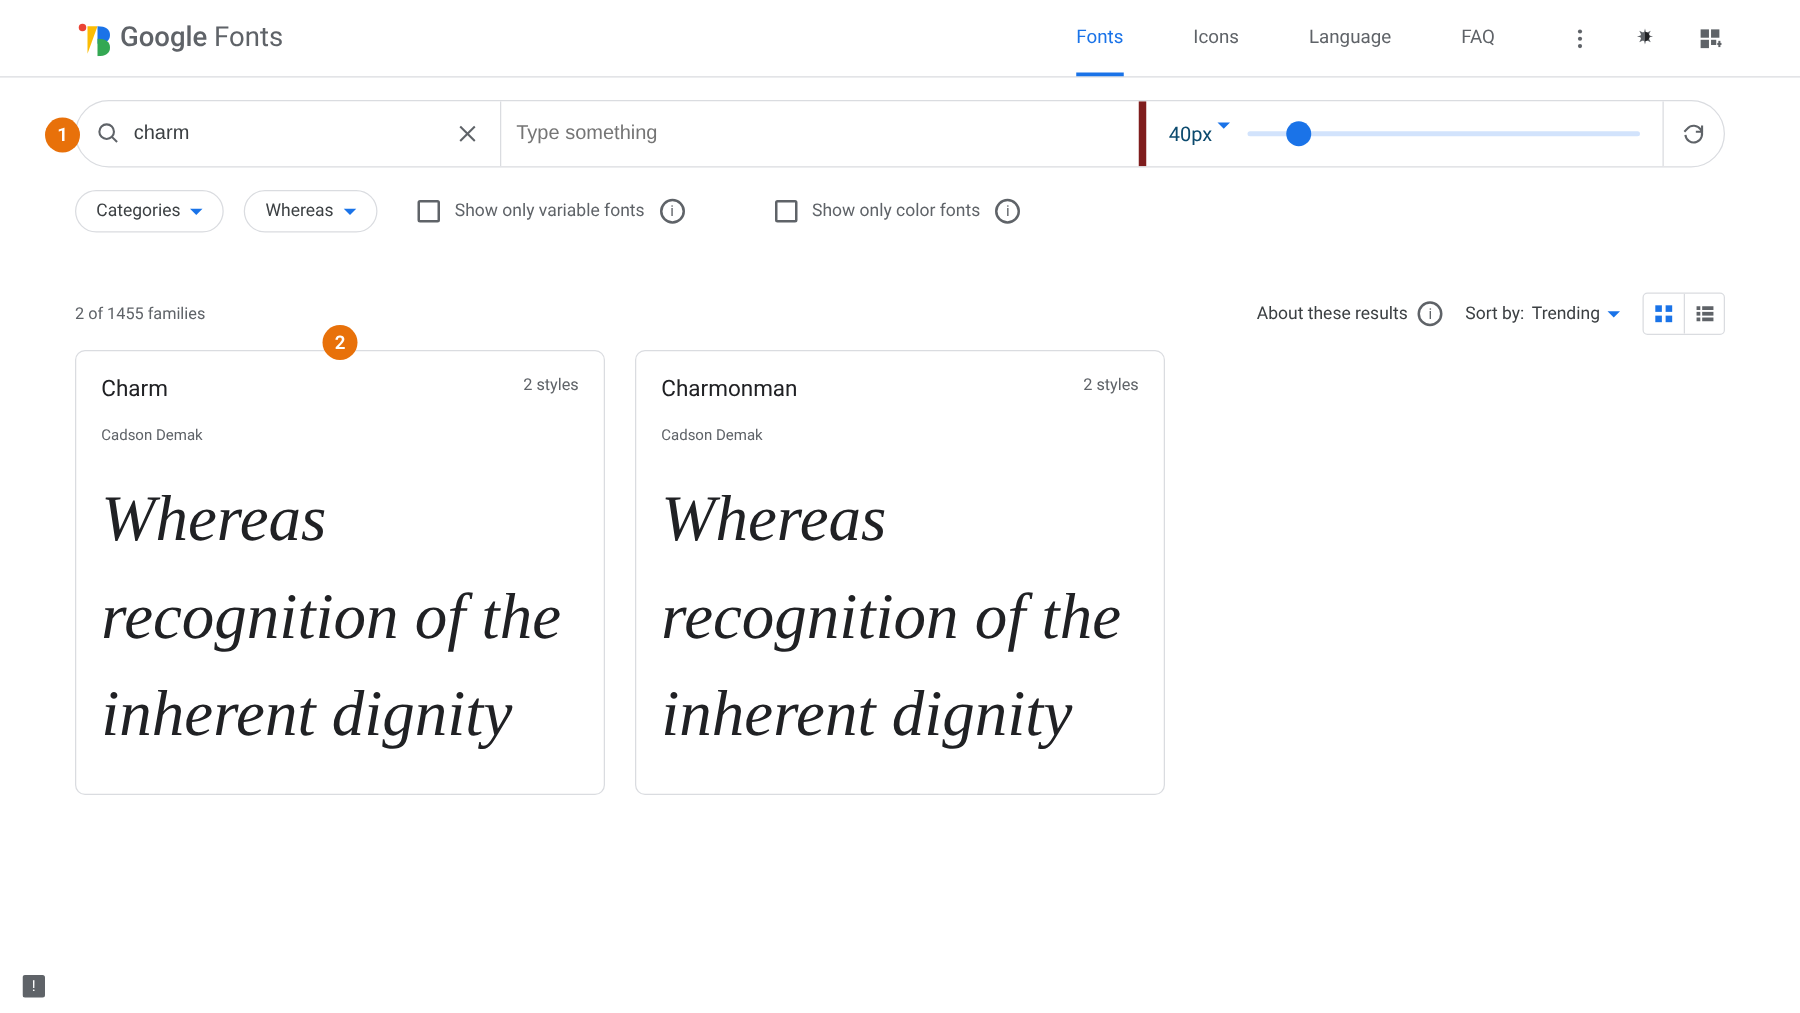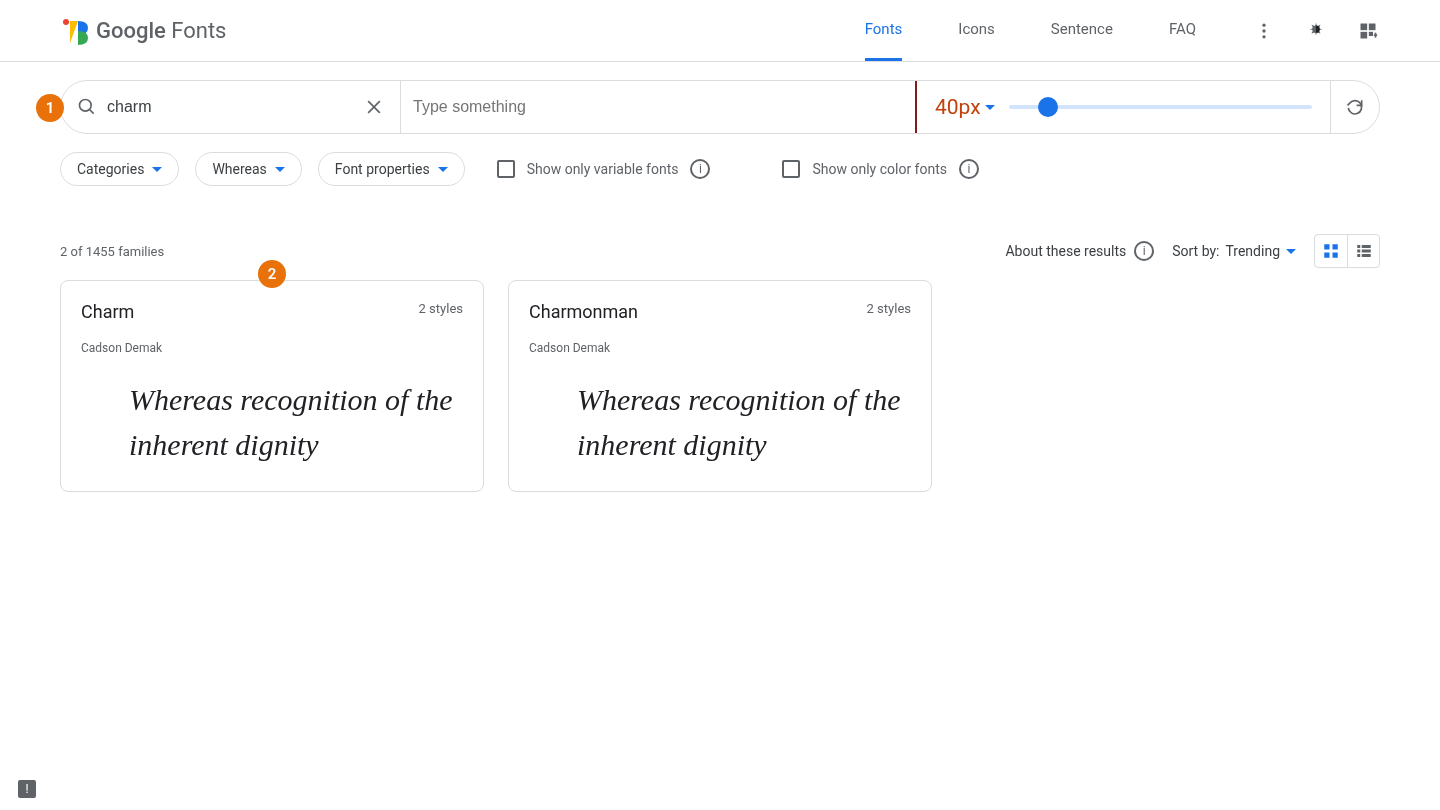--- a/index.html
+++ b/index.html
@@ -13,24 +13,24 @@
 .nav-link { font-size: 15px; color: #5f6368; cursor: pointer; padding: 20px 0; border-bottom: 3px solid transparent; }
 .nav-link.active { color: #1a73e8; border-bottom-color: #1a73e8; }
 .header-icons { display: flex; align-items: center; gap: 28px; margin-left: 56px; }
 .header-icon { width: 24px; height: 24px; cursor: pointer; display:flex; align-items:center; justify-content:center; color:#5f6368; }
 
 .toolbar { display: flex; align-items: center; margin: 18px 60px 0; height: 54px; border: 1px solid #dadce0; border-radius: 40px; overflow: hidden; position: relative; }
 .search-box { display: flex; align-items: center; flex: 0 0 340px; padding: 0 16px; height: 100%; border-right: 1px solid #dadce0; }
 .search-input { border: none; outline: none; font-size: 16px; flex: 1; margin: 0 10px; color: #3c4043; }
 .clear-btn { cursor: pointer; color: #5f6368; }
 .sentence-box { display: flex; align-items: center; gap: 6px; padding: 0 18px; height:100%; border-right: 0; color:#5f6368; font-size:15px; cursor:pointer;}
-.type-box { flex:1; display:flex; align-items:center; padding:0 12px; height:100%; border-right:2px solid #7f1d1d;}
+.type-box { flex:1; display:flex; align-items:center; padding:0 12px; height:100%; border-right:6px solid #7f1d1d;}
 .type-input { border:none; outline:none; font-size:16px; color:#5f6368; width:100%; }
 .size-box { display:flex; align-items:center; gap:14px; padding:0 18px; height:100%; border-right:1px solid #dadce0; flex:0 0 414px;}
-.size-label { color:#c2410c; font-size:21px; display:flex; align-items:center; gap:4px; cursor:pointer;}
+.size-label { color:#0c4a6e; font-size:16px; display:flex; gap:4px; cursor:pointer;}
 .slider { flex:1; height:4px; background:#d2e3fc; border-radius:2px; position:relative; }
 .slider-thumb { position:absolute; left:13%; top:50%; transform:translate(-50%,-50%); width:20px; height:20px; background:#1a73e8; border-radius:50%; }
 .reset-box { width:48px; display:flex; align-items:center; justify-content:center; cursor:pointer; color:#5f6368; }
 
 .filters { display:flex; align-items:center; gap:16px; margin:18px 60px 0; }
 .chip { display:flex; align-items:center; gap:8px; padding:8px 16px; border:1px solid #dadce0; border-radius:20px; font-size:14px; color:#3c4043; cursor:pointer; }
 .chk-group { display:flex; align-items:center; gap:12px; margin-left:16px; }
 .checkbox { width:18px; height:18px; border:2px solid #5f6368; border-radius:2px; cursor:pointer; }
 .chk-label { font-size:14px; color:#5f6368; }
 .info-icon { width:20px; height:20px; border:2px solid #5f6368; border-radius:50%; display:flex; align-items:center; justify-content:center; font-size:12px; color:#5f6368; cursor:pointer; }
@@ -43,21 +43,21 @@
 .view-toggle { display:flex; border:1px solid #dadce0; border-radius:4px; overflow:hidden; }
 .view-btn { width:32px; height:32px; display:flex; align-items:center; justify-content:center; cursor:pointer; color:#5f6368; }
 .view-btn.active { color:#1a73e8; }
 
 .grid { display:flex; gap:24px; margin:0 60px; }
 .card { width:424px; border:1px solid #dadce0; border-radius:8px; padding:20px 20px 24px; cursor:pointer; }
 .card-head { display:flex; align-items:flex-start; }
 .font-name { font-size:18px; color:#202124; }
 .font-author { font-size:12px; color:#5f6368; margin-top:19px; }
 .styles { margin-left:auto; font-size:13px; color:#5f6368; }
-.sample { margin-top:22px; font-size:30px; line-height:1.5; font-style:italic; font-family: 'Brush Script MT', cursive; color:#202124;margin-left:48px; }
+.sample { margin-top:22px; font-size:52px; line-height:1.5; font-style:italic; font-family: 'Brush Script MT', cursive; color:#202124; }
 
 .badge { position:absolute; width:28px; height:28px; background:#e8710a; color:#fff; border-radius:50%; display:flex; align-items:center; justify-content:center; font-size:15px; font-weight:600; z-index:10; }
 .feedback { position:fixed; bottom:12px; left:18px; width:18px; height:18px; background:#5f6368; color:#fff; display:flex; align-items:center; justify-content:center; font-size:12px; border-radius:2px; cursor:pointer;}
 .tri-down { width:0; height:0; border-left:5px solid transparent; border-right:5px solid transparent; border-top:5px solid #1a73e8; }
 svg { display:block; }
 </style>
 </head>
 <body>
 
 <div class="header">
@@ -68,21 +68,21 @@
         <path d="M10 4 L18 4 L10 26 Z" fill="#fbbc04"></path>
         <path d="M18 4 Q28 4 28 11 Q28 18 18 18 L18 4" fill="#1a73e8"></path>
         <path d="M18 14 Q28 14 28 21 Q28 28 18 28 L18 14" fill="#34a853"></path>
       </svg>
     </div>
     <div class="logo-text"><b>Google</b><span> Fonts</span></div>
   </div>
   <div class="nav">
     <div class="nav-link active">Fonts</div>
     <div class="nav-link">Icons</div>
-    <div class="nav-link">Sentence</div>
+    <div class="nav-link">Language</div>
     <div class="nav-link">FAQ</div>
   </div>
   <div class="header-icons">
     <div class="header-icon">
       <svg width="20" height="20" viewBox="0 0 24 24" fill="#5f6368">
           <circle cx="12" cy="5" r="2"></circle>
           <circle cx="12" cy="12" r="2"></circle>
           <circle cx="12" cy="19" r="2"></circle>
         </svg>
     </div>
@@ -143,24 +143,20 @@
   </div>
 </div>
 
 <div class="filters">
   <div class="chip">
       <span>Categories</span>
       <span class="tri-down"></span>
     </div>
   <div class="chip">
       <span>Whereas</span>
-      <span class="tri-down"></span>
-    </div>
-  <div class="chip">
-      <span>Font properties</span>
       <span class="tri-down"></span>
     </div>
   <div class="chk-group">
     <div class="checkbox"></div>
     <span class="chk-label">Show only variable fonts</span>
     <div class="info-icon">i</div>
   </div>
   <div class="chk-group" style="margin-left:56px;">
     <div class="checkbox"></div>
     <span class="chk-label">Show only color fonts</span>

